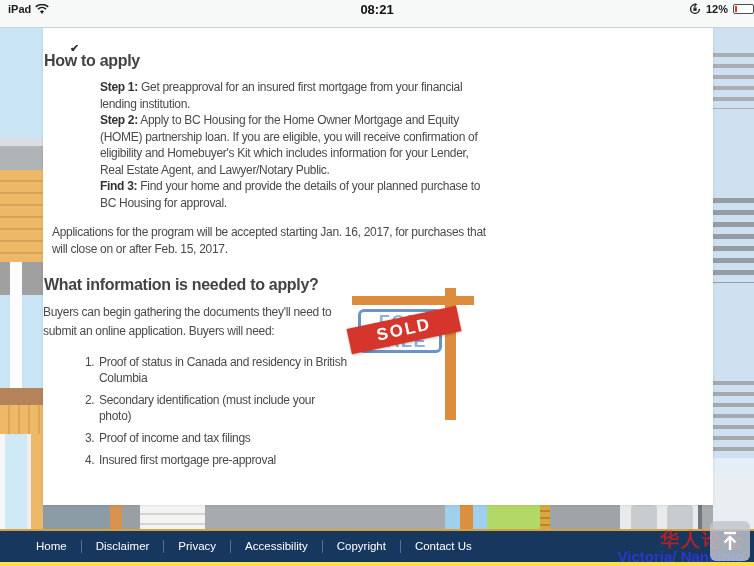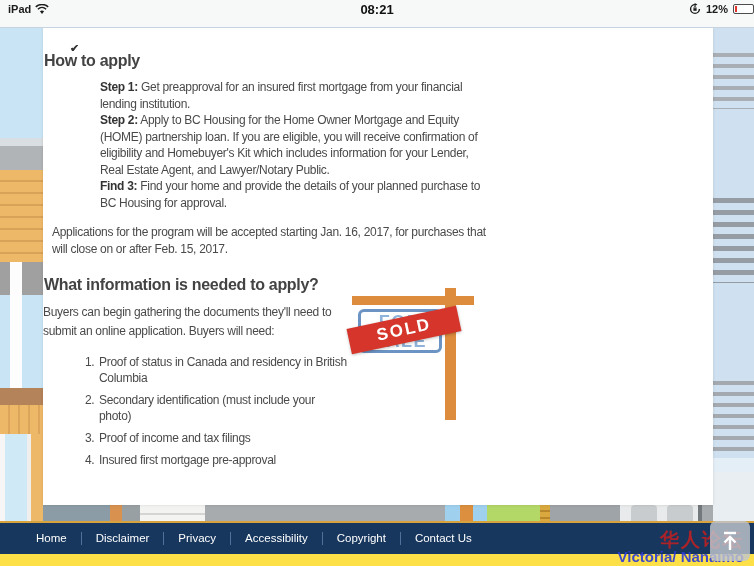--- a/index.html
+++ b/index.html
@@ -87,21 +87,21 @@
   .post-v { position:absolute; left:97px; top:0; width:11px; height:132px; background:#dd8c3e; }
   .post-h { position:absolute; left:4px; top:8px; width:122px; height:9px; background:#dd8c3e; }
   .board { position:absolute; left:10px; top:21px; width:84px; height:44px; background:#fff;
     border:3px solid #6b94c4; border-radius:6px; text-align:center; color:#8fb3da;
     font-weight:700; font-size:18px; line-height:19px; letter-spacing:1.5px; padding-top:1px; }
   .banner { position:absolute; left:0px; top:29px; width:112px; height:26px; background:#d5352b;
     transform:rotate(-12deg); color:#fff; font-weight:700; font-size:17px; text-align:center;
     line-height:26px; letter-spacing:2px; box-shadow:0 1px 3px rgba(0,0,0,0.25); }
 
   
-  .footer { position:absolute; left:0; bottom:12px; width:754px; height:33px; background:#17375e;
+  .footer { position:absolute; left:0; bottom:4px; width:754px; height:33px; background:#17375e;
     border-top:2px solid #d8a33c; display:flex; align-items:center; padding-left:36px; z-index:10; }
   .flink { color:#ffffff; font-size:11.5px; font-weight:500; padding:0 14px; line-height:13px;
     border-right:1px solid #51719c; cursor:pointer; white-space:nowrap; }
   .flink:first-child { padding-left:0; }
   .flink:last-child { border-right:none; }
 
   
   .watermark { position:absolute; right:10px; bottom:2px; text-align:right; line-height:1.0; z-index:15; }
   .wm1 { color:rgba(197,32,32,0.85); font-size:19px; font-weight:700; letter-spacing:2px; }
   .wm2 { color:rgba(42,58,215,0.9); font-size:15px; font-weight:700; }

